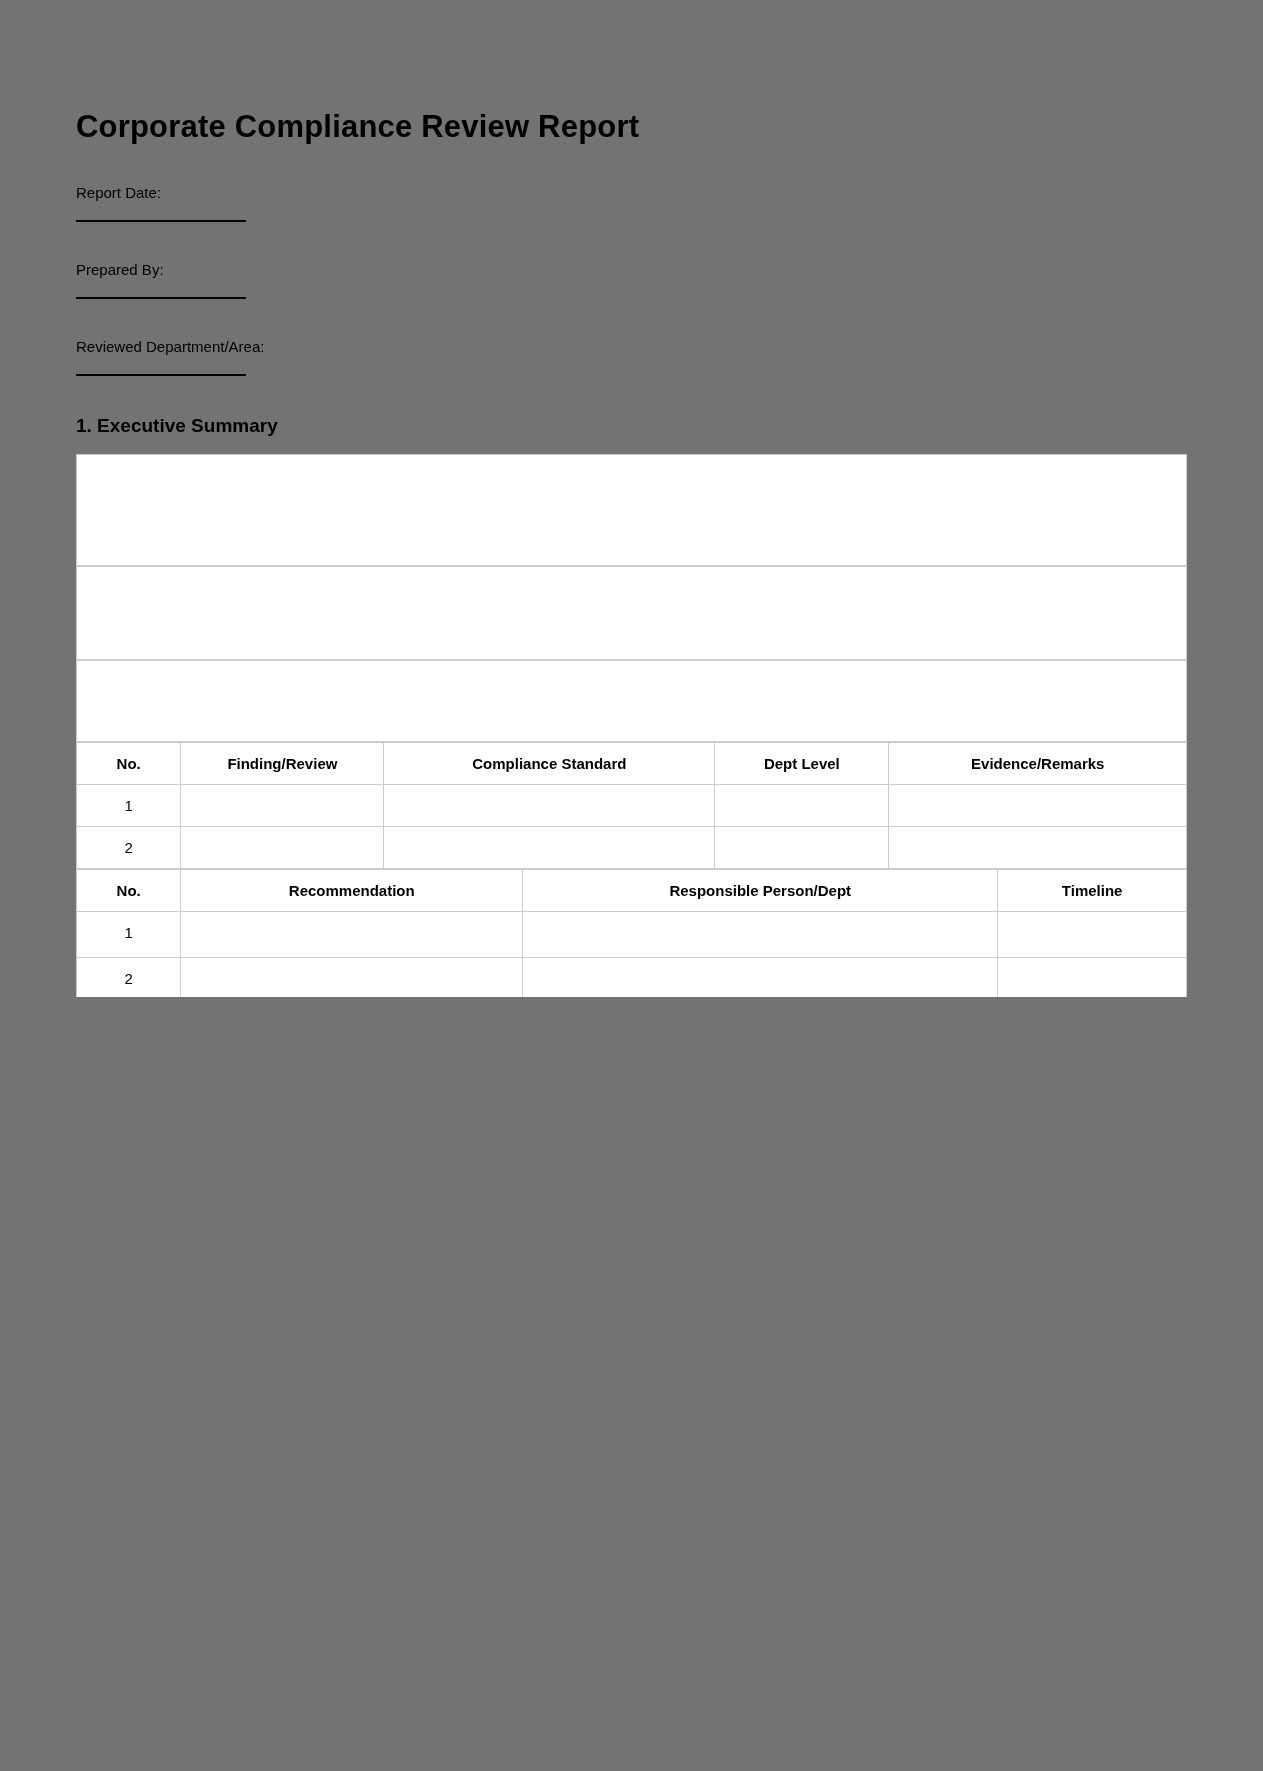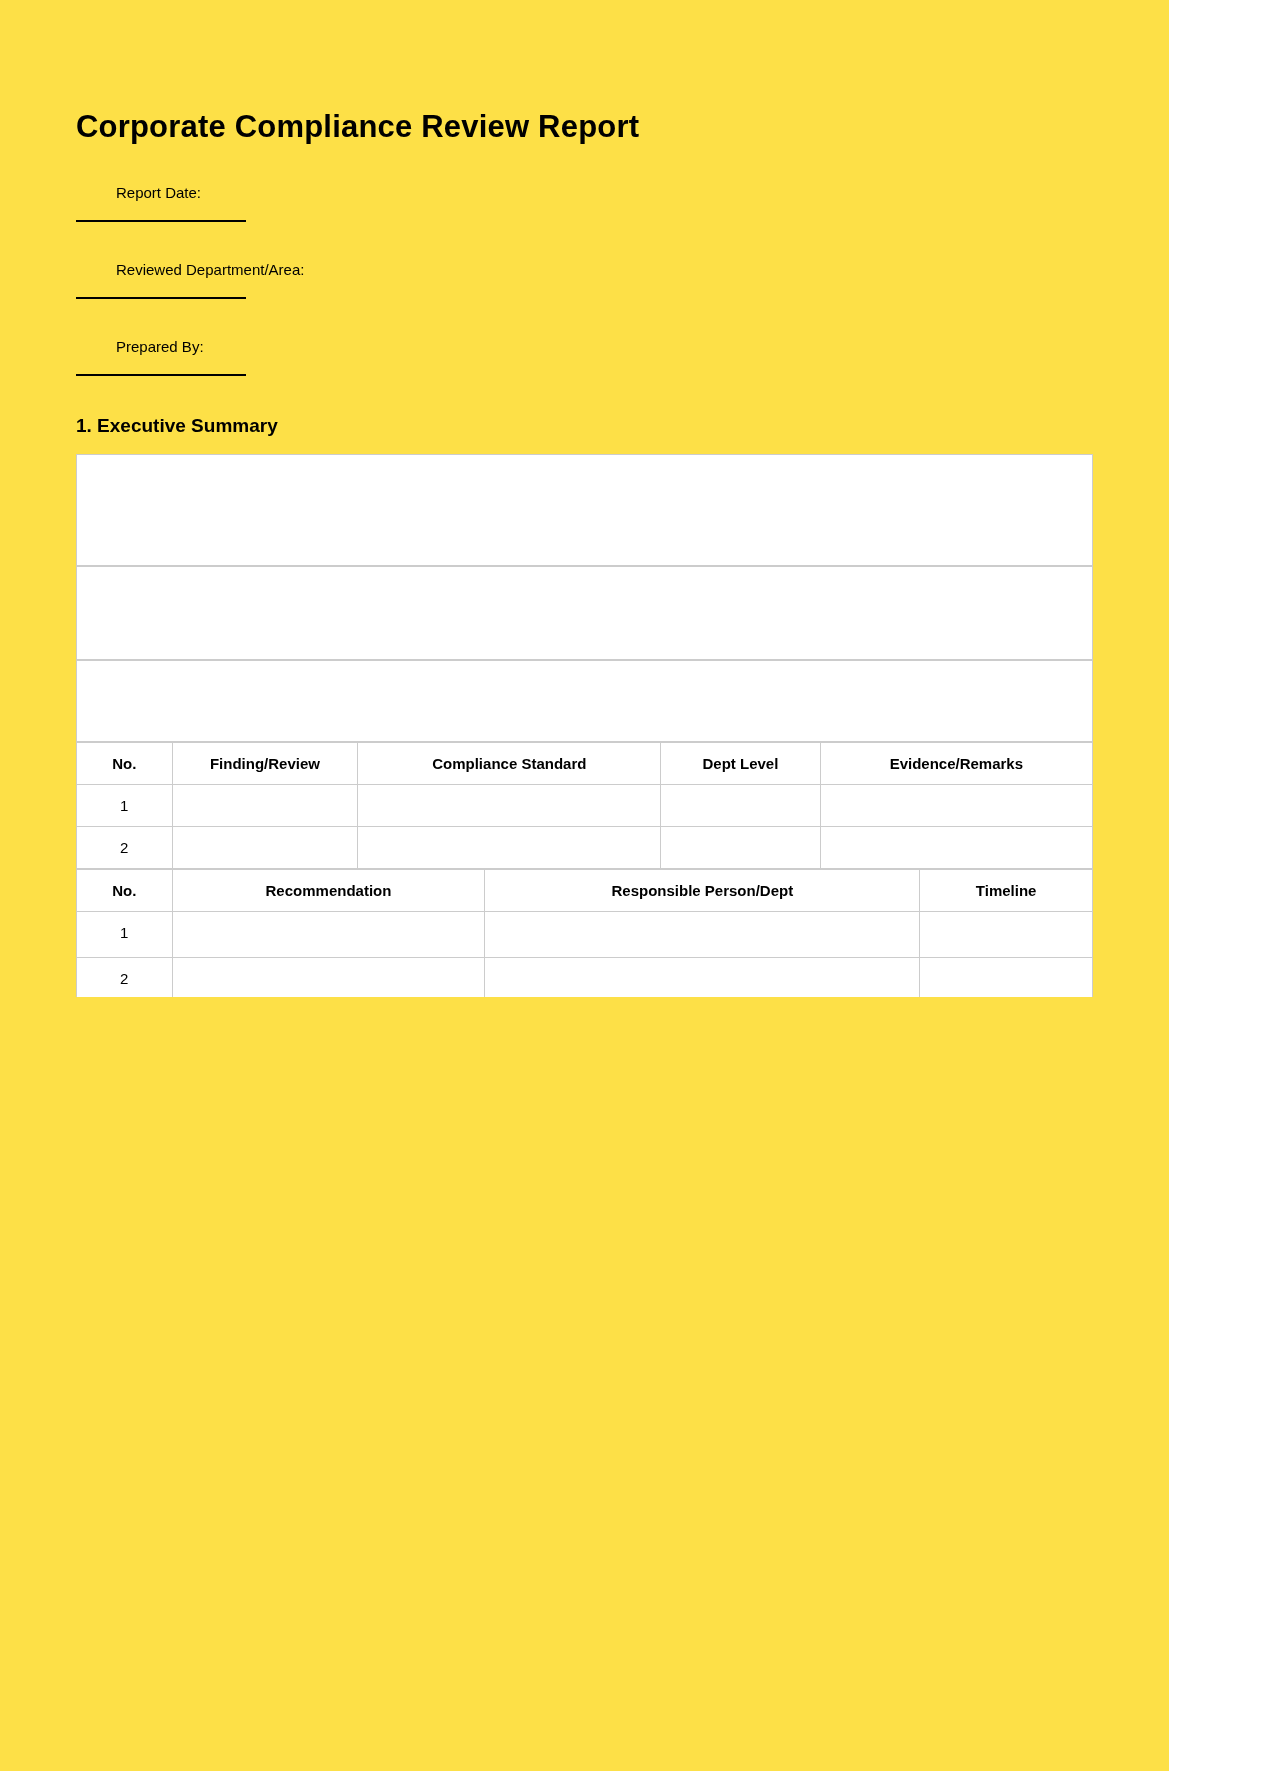--- a/index.html
+++ b/index.html
@@ -7,36 +7,35 @@
     margin: 0; padding: 0;
     background: #ffffff;
   }
   body {
     width: 1263px; height: 1771px;
     font-family: "Liberation Sans", sans-serif;
     color: #000000;
     overflow: hidden;
   }
   .page {
-    width: 1169px; height: 1771px;
+    width: 1263px; height: 1771px;
     padding: 108px 76px 0 76px;
-    background: #fde047;
+    background: #737373;
   }
   .report-title {
     font-size: 31px;
     font-weight: bold;
     line-height: 1.2;
     margin: 0 0 38px 0;
     letter-spacing: 0.2px;
   }
   .field-group { margin: 0 0 38px 0; }
   .field-label {
     font-size: 15px;
     line-height: 19px;
-    margin-left: 40px;
   }
   .field-line {
     width: 170px;
     height: 20px;
     border-bottom: 2px solid #000000;
   }
   .section-heading {
     font-size: 19px;
     font-weight: bold;
     line-height: 24px;
@@ -96,26 +95,26 @@
 <div class="page">
 
   <h1 class="report-title">Corporate Compliance Review Report</h1>
 
   <div class="field-group">
     <div class="field-label">Report Date:</div>
     <div class="field-line"></div>
   </div>
 
   <div class="field-group">
+    <div class="field-label">Prepared By:</div>
+    <div class="field-line"></div>
+  </div>
+
+  <div class="field-group">
     <div class="field-label">Reviewed Department/Area:</div>
-    <div class="field-line"></div>
-  </div>
-
-  <div class="field-group">
-    <div class="field-label">Prepared By:</div>
     <div class="field-line"></div>
   </div>
 
   <div>
     <h2 class="section-heading">1. Executive Summary</h2>
     <div class="entry-box h1x"></div>
   </div>
 
   <div>
     <div class="entry-box h2x"></div>

